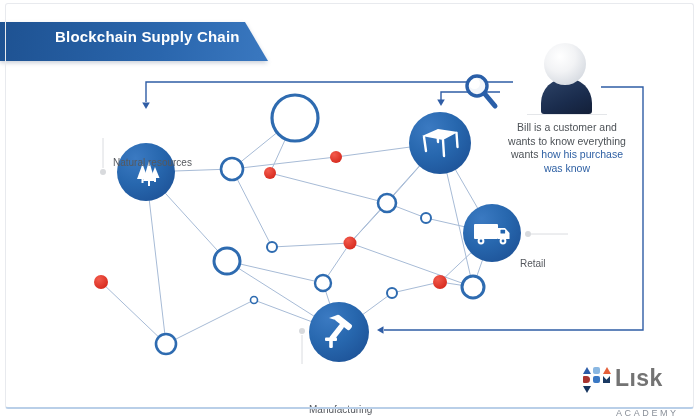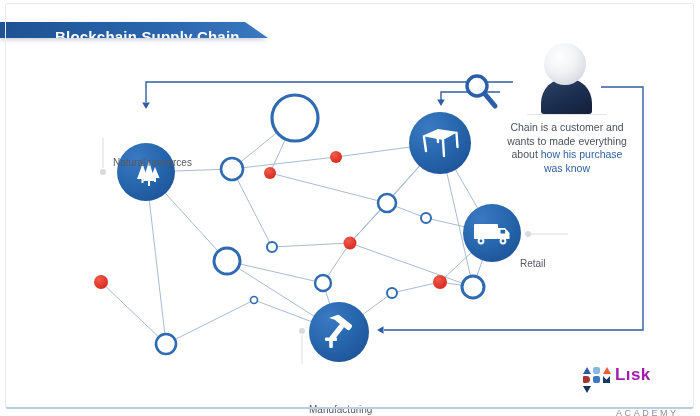--- a/index.html
+++ b/index.html
@@ -8,21 +8,21 @@
     font-family:"Liberation Sans","DejaVu Sans",sans-serif;
   }
   .frame{
     position:absolute;left:5px;top:3px;right:6px;bottom:7px;
     border:1px solid #e8eaee;border-bottom:2px solid #b9cfe8;border-radius:3px;
     pointer-events:none;
   }
   
   .banner-wrap{position:absolute;left:0;top:22px;filter:drop-shadow(0 2px 2px rgba(20,40,80,.22));}
   .banner{
-    width:268px;height:16px;line-height:30px;
+    width:268px;height:39px;line-height:30px;
     background:linear-gradient(97deg,#1e5292 0%,#2a66ad 60%,#3a78c0 100%);
     clip-path:polygon(0 0,245px 0,100% 100%,0 100%);
     color:#ffffff;font-weight:bold;font-size:15px;letter-spacing:.2px;
     padding-left:55px;box-sizing:border-box;
   }
   
   #net{position:absolute;left:0;top:0;}
   .big-node{
     position:absolute;border-radius:50%;
     background:radial-gradient(circle at 32% 26%,#3b7ac2 0%,#2767ae 45%,#1a4b8f 100%);
@@ -47,21 +47,21 @@
     font-size:10.5px;line-height:13.5px;color:#4d5257;
   }
   .cust-caption b{color:#2d5fa3;font-weight:normal;}
   
   .logo{position:absolute;left:583px;top:365px;width:110px;height:40px;}
   .mark{position:absolute;left:0;top:2px;width:28px;height:30px;}
   .mark div{position:absolute;}
   .tri-up{width:0;height:0;border-left:4px solid transparent;border-right:4px solid transparent;border-bottom:7px solid #2b5ca8;}
   .tri-dn{width:0;height:0;border-left:4px solid transparent;border-right:4px solid transparent;border-top:7px solid #15345e;}
   .sq{width:7px;height:7px;border-radius:2px;}
-  .wordmark{position:absolute;left:32px;top:0;font-size:17px;font-weight:bold;color:#a21caf;letter-spacing:.4px;}
+  .wordmark{position:absolute;left:32px;top:0;font-size:23px;font-weight:bold;color:#737373;letter-spacing:.4px;}
   .academy{position:absolute;left:33px;top:19px;font-size:9px;letter-spacing:2.6px;color:#8a9099;margin-top:24px;}
   .mag{position:absolute;left:459px;top:68px;z-index:5;}
 </style>
 </head>
 <body>
 
 <div id="stage">
 
   <svg id="net" width="700" height="416">
     <defs>
@@ -194,23 +194,23 @@
     <circle cx="18" cy="18" r="10" fill="#f3f6fa"></circle>
     <circle cx="15.5" cy="15.5" r="5.5" fill="#ffffff"></circle>
     <circle cx="18" cy="18" r="10" fill="none" stroke="#2a5fa8" stroke-width="3.4"></circle>
     <line x1="25.5" y1="25.5" x2="36" y2="38" stroke="#2a5fa8" stroke-width="5" stroke-linecap="round"></line>
   </svg>
 
   <div class="cust-body"></div>
   <div class="cust-head"></div>
   <div class="cust-base"></div>
   <div class="cust-caption">
-    <span>Chain is a customer and</span><br>
-    <span>wants to made everything</span><br>
-    <span>about </span><b>how his purchase</b><br>
+    <span>Bill is a customer and</span><br>
+    <span>wants to know everything</span><br>
+    <span>wants </span><b>how his purchase</b><br>
     <b>was know</b>
   </div>
 
   <div class="logo">
     <div class="mark">
       <div class="tri-up" style="left:0;top:0;"></div>
       <div class="sq" style="left:10px;top:0;background:#8ab7e2;"></div>
       <div class="tri-up" style="left:20px;top:0;border-bottom-color:#e55f38;"></div>
       <div class="sq" style="left:0;top:9px;background:#a93530;border-radius:1px 3.5px 3.5px 1px;"></div>
       <div class="sq" style="left:10px;top:9px;background:#3a78c4;"></div>

